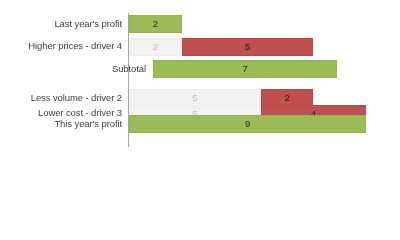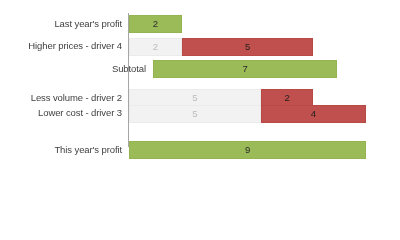--- a/index.html
+++ b/index.html
@@ -158,21 +158,21 @@
         <div class="category-label">Lower cost - driver 3</div>
         <div class="bar-band" style="left: 129px; width: 271.405px;">
           <div class="seg seg-blank" style="left: 0px; width: 131.75px;">
             <span class="seg-value">5</span>
           </div>
           <div class="seg seg-red" style="left: 131.75px; width: 105.4px;">
             <span class="seg-value">4</span>
           </div>
         </div>
       </div>
-      <div class="chart-row" style="top: 126px;">
+      <div class="chart-row" style="top: 100px;">
         <div class="category-label">This year's profit</div>
         <div class="bar-band" style="left: 129px; width: 271.405px;">
           <div class="seg seg-green" style="left: 0px; width: 237.15px;">
             <span class="seg-value">9</span>
           </div>
         </div>
       </div>
     </div>
 
 </div>

